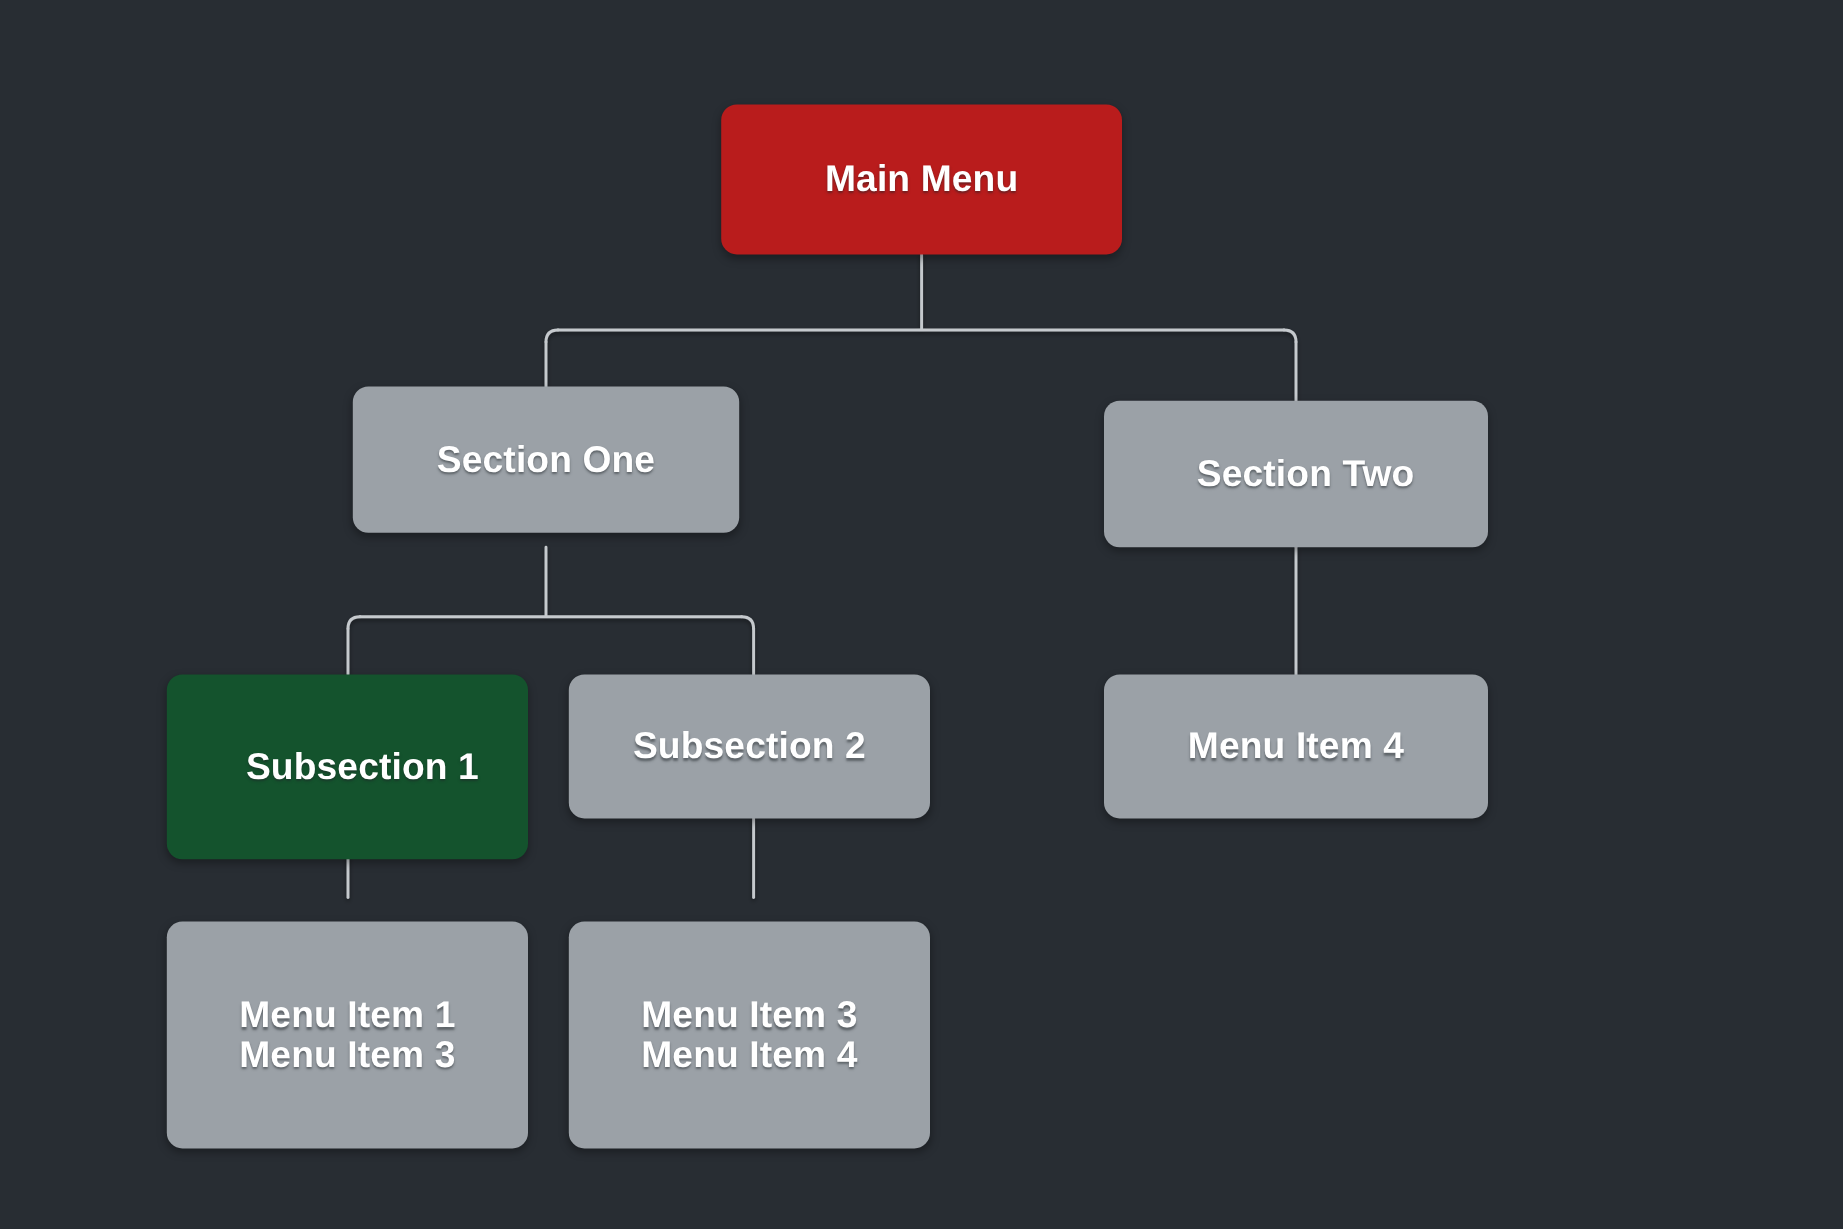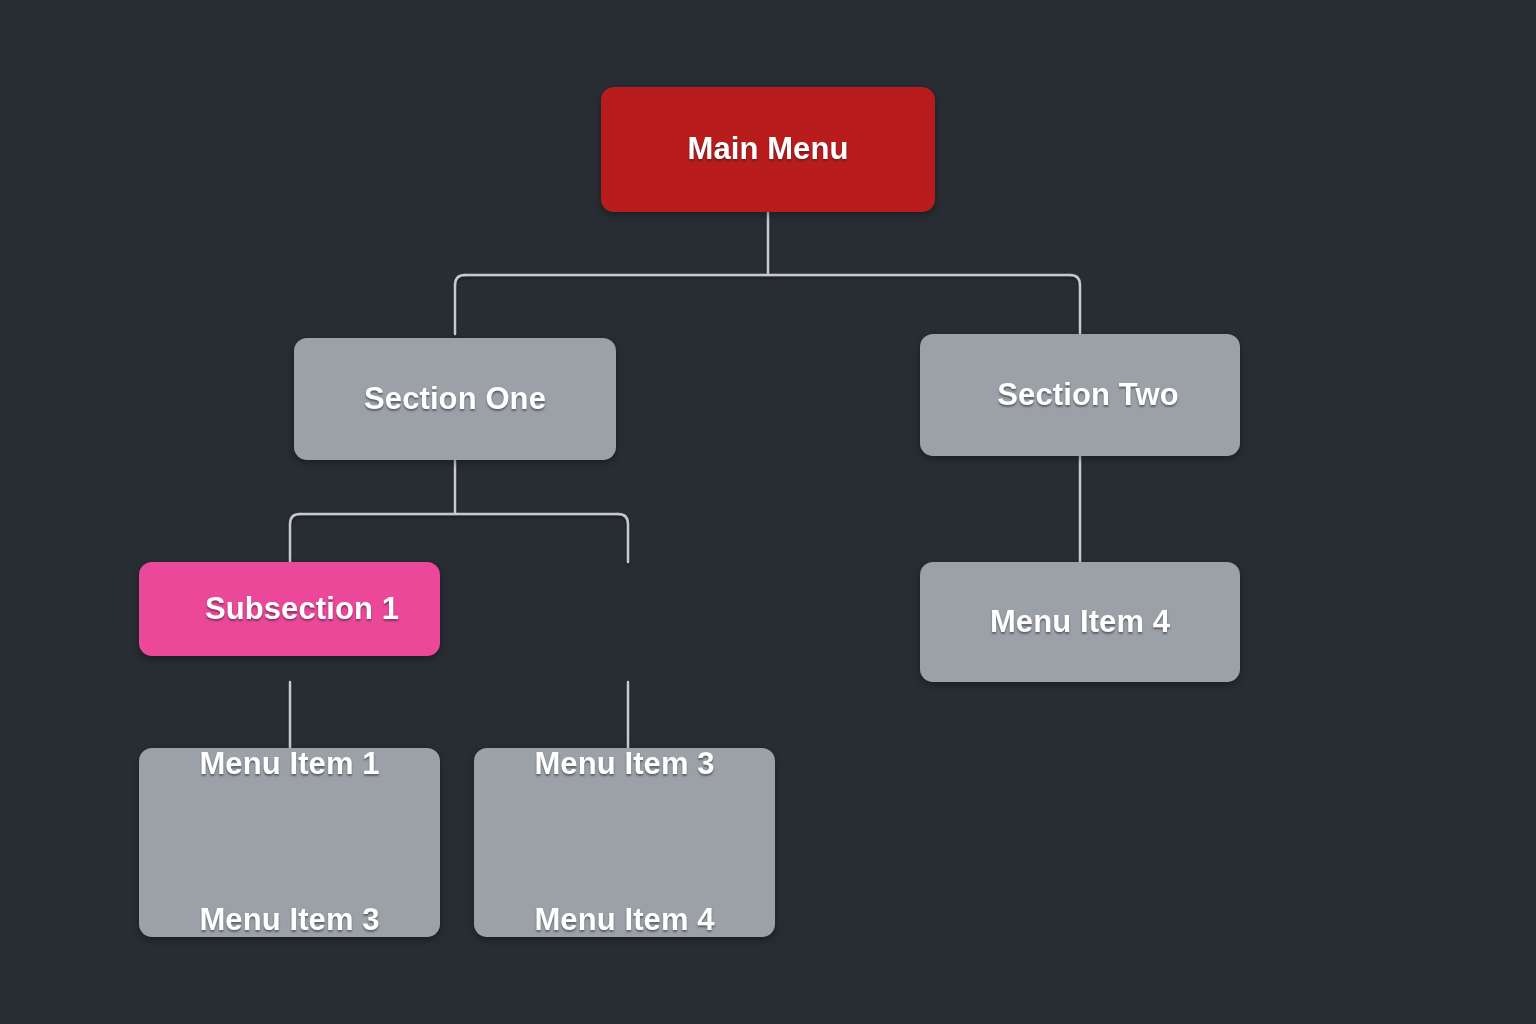--- a/index.html
+++ b/index.html
@@ -40,21 +40,22 @@
   .node-label {
     font-size: 31px;
     font-weight: bold;
     line-height: 1.05;
     letter-spacing: 0.1px;
     color: #ffffff;
     text-shadow: 0 2px 2px rgba(30,35,40,0.50);
     white-space: nowrap;
   }
   .node.multi {
-    justify-content: space-between;
+    justify-content: center;
+    margin-top: 20px;
   }
   .node.multi .node-label {
     margin: 0;
   }
 </style>
 </head>
 <body>
 
 <div id="canvas">
 
@@ -76,32 +77,35 @@
         <path d="M 1070 275 Q 1080 275 1080 285"></path>
         <path d="M 300 514 Q 290 514 290 524"></path>
         <path d="M 618 514 Q 628 514 628 524"></path>
       </g>
   </svg>
 
   <div class="node" style="left: 601px; top: 87px; width: 334px; height: 125px; background: #b91c1c;">
     <span class="node-label">Main Menu</span>
   </div>
 
-  <div class="node" style="left: 294px; top: 338px; width: 322px; height: 122px; background: rgb(155, 161, 167);">
+  <div class="node" style="left: 294px; top: 322px; width: 322px; height: 122px; background: rgb(155, 161, 167);">
     <span class="node-label">Section One</span>
   </div>
 
   <div class="node" style="left: 920px; top: 334px; width: 320px; height: 122px; background: rgb(155, 161, 167); padding-left: 16px;">
     <span class="node-label">Section Two</span>
   </div>
 
-  <div class="node" style="left: 139px; top: 562px; width: 301px; height: 94px; background: #ec4899; padding-left: 25px;">
+  <div class="node" style="left: 139px; top: 562px; width: 301px; height: 154px; background: #14532d; padding-left: 25px;">
     <span class="node-label">Subsection 1</span>
   </div>
 
+  <div class="node" style="left: 474px; top: 562px; width: 301px; height: 120px; background: rgb(155, 161, 167);">
+    <span class="node-label">Subsection 2</span>
+  </div>
 
   <div class="node" style="left: 920px; top: 562px; width: 320px; height: 120px; background: rgb(155, 161, 167);">
     <span class="node-label">Menu Item 4</span>
   </div>
 
   <div class="node multi" style="left: 139px; top: 748px; width: 301px; height: 189px; background: rgb(155, 161, 167);">
     <span class="node-label">Menu Item 1</span>
     <span class="node-label">Menu Item 3</span>
   </div>
 

